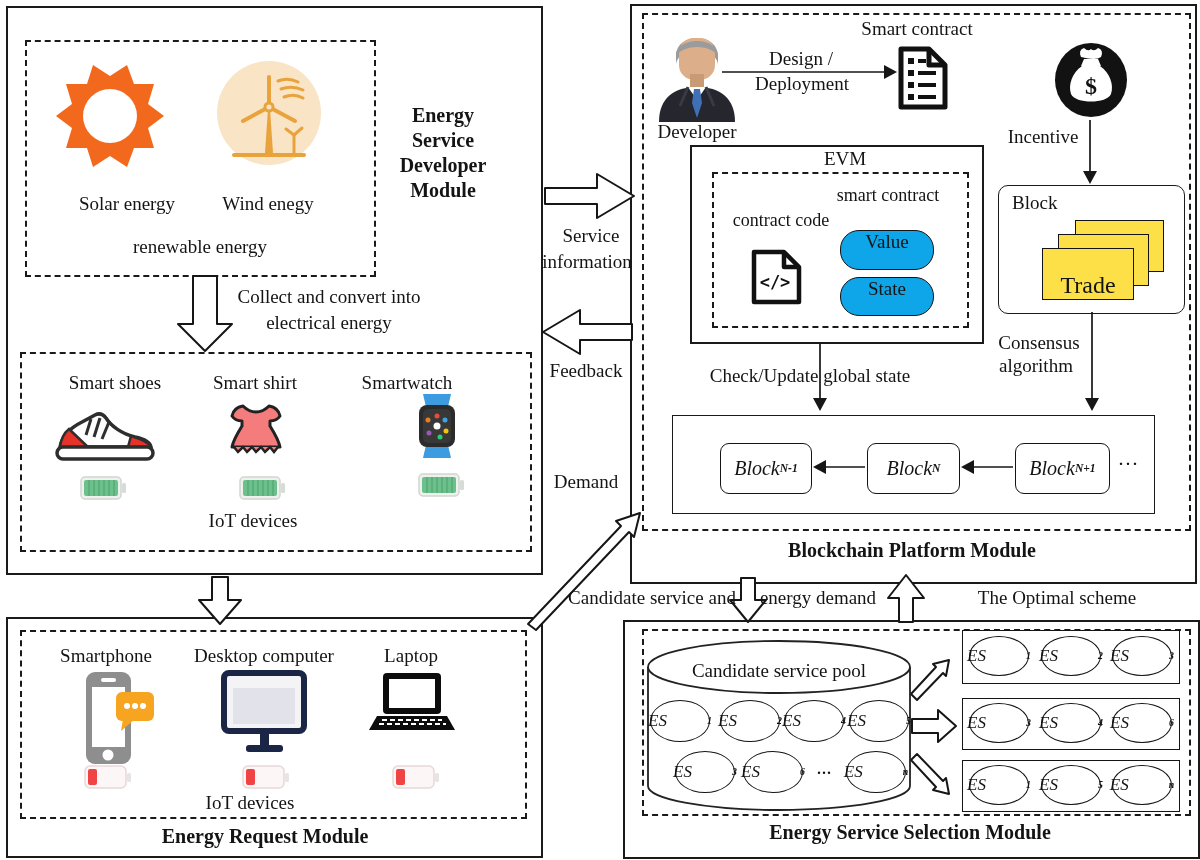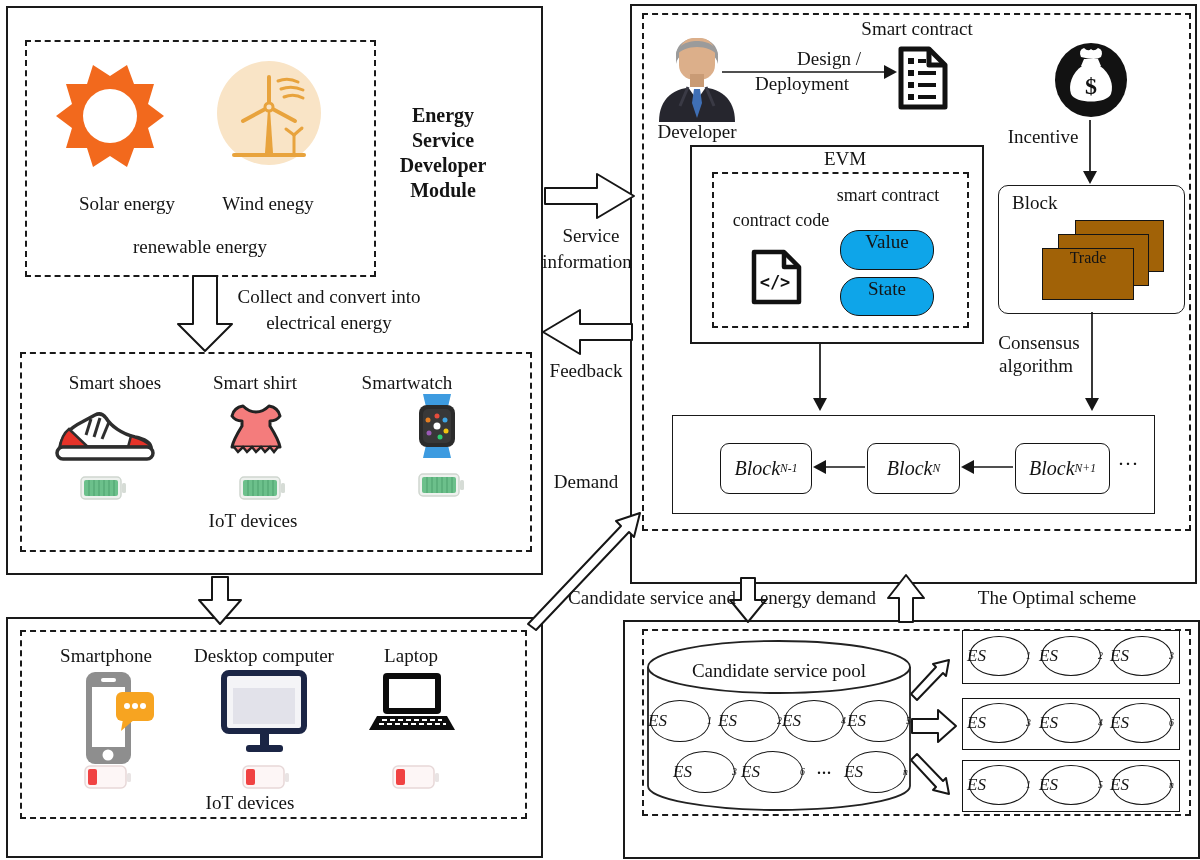--- a/index.html
+++ b/index.html
@@ -14,23 +14,23 @@
   .svgabs{position:absolute;}
   .pill{position:absolute;border:1.8px solid #141414;border-radius:19px;background:#0ea5e9;
         display:flex;align-items:flex-start;justify-content:center;font-size:19px;}
   .chainblk{position:absolute;border:1.8px solid #141414;border-radius:9px;background:#fff;
         display:flex;align-items:center;justify-content:center;font-style:italic;font-size:20px;}
   .oval{position:absolute;border:1.7px solid #141414;border-radius:50%;
         display:flex;align-items:center;justify-content:center;font-style:italic;font-size:17px;
         transform:translate(-50%,-50%);background:transparent;gap:40px;}
   .oval.wbg{background:#fff;}
   .rowrect{position:absolute;border:1.8px solid #141414;background:#fff;}
-  .tradecard{position:absolute;border:1.7px solid #141414;background:#a16207;
-        display:flex;align-items:flex-start;justify-content:center;font-size:16px;}
-  sub{font-size:0.58em;line-height:1;}
+  .tradecard{position:absolute;border:1.7px solid #141414;background:#fde047;
+        display:flex;align-items:flex-end;justify-content:center;font-size:24px;}
+  sub{font-size:0.58em;line-height:1;font-weight:bold;}
 </style>
 </head>
 <body>
 
 <div id="canvas">
 
   <div class="sbox" style="left:6px;top:6px;width:533px;height:565px"></div>
   <div class="dbox" style="left:25px;top:40px;width:347px;height:233px"></div>
   <div class="dbox" style="left:20px;top:352px;width:508px;height:196px"></div>
 
@@ -244,20 +244,21 @@
     <rect x="4" y="4" width="9" height="16" rx="2" fill="#f04343"></rect>
     <rect x="43" y="8" width="4" height="9" rx="1.5" fill="#e9e4e4"></rect>
   </svg>
   <svg class="svgabs" style="left:392px;top:765px" width="48" height="24" viewBox="0 0 48 24">
     <rect x="1" y="1" width="41" height="22" rx="5" fill="#fdf6f6" stroke="#e7d8d8" stroke-width="1.5"></rect>
     <rect x="4" y="4" width="9" height="16" rx="2" fill="#f04343"></rect>
     <rect x="43" y="8" width="4" height="9" rx="1.5" fill="#e9e4e4"></rect>
   </svg>
 
   <div class="lbl" style="left:250px;top:793px">IoT devices</div>
+  <div class="lbl bold" style="left:265px;top:825px">Energy Request Module</div>
 
   <div class="lbl" style="left:591px;top:226px">Service</div>
   <div class="lbl" style="left:587px;top:252px">information</div>
   <div class="lbl" style="left:586px;top:361px">Feedback</div>
   <div class="lbl" style="left:586px;top:472px">Demand</div>
   <div class="lbl" style="left:652px;top:588px">Candidate service and</div>
   <div class="lbl" style="left:818px;top:588px">energy demand</div>
   <div class="lbl" style="left:1057px;top:588px">The Optimal scheme</div>
 
   <svg class="svgabs" style="left:652px;top:20px" width="90" height="102" viewBox="0 0 90 102">
@@ -265,21 +266,21 @@
     <rect x="27" y="18" width="36" height="42" rx="15" fill="#dcaf8a"></rect>
     <path d="M24,36 C24,16 66,16 66,36 C58,24 32,24 24,36 Z" fill="#9b9b9b"></path>
     <rect x="38" y="54" width="14" height="14" fill="#c99b75"></rect>
     <path d="M7,102 C7,78 22,67 45,67 C68,67 83,78 83,102 Z" fill="#26262e"></path>
     <polygon points="36,67 54,67 45,80" fill="#fff"></polygon>
     <polygon points="42,69 48,69 50,83 45,98 40,83" fill="#3f6fb5"></polygon>
     <path d="M36,67 L28,86 M54,67 L62,86" stroke="#3a3a45" stroke-width="3" fill="none"></path>
   </svg>
   <div class="lbl" style="left:697px;top:122px">Developer</div>
 
-  <div class="lbl" style="left:829px;top:49px">Design /</div>
+  <div class="lbl" style="left:801px;top:49px">Design /</div>
   <div class="lbl" style="left:802px;top:74px">Deployment</div>
 
   <div class="lbl" style="left:917px;top:19px">Smart contract</div>
   <svg class="svgabs" style="left:896px;top:44px" width="54" height="68" viewBox="0 0 54 68">
     <path d="M5,5 H33 L49,21 V63 H5 Z" fill="#fff" stroke="#111" stroke-width="5" stroke-linejoin="round"></path>
     <path d="M33,5 V21 H49" fill="none" stroke="#111" stroke-width="5" stroke-linejoin="round"></path>
     <g fill="#111">
       <rect x="12" y="14" width="6" height="6"></rect>
         <rect x="22" y="15" width="8" height="4"></rect>
       <rect x="12" y="26" width="6" height="6"></rect>
@@ -317,37 +318,39 @@
     <span>State</span>
   </div>
 
   <div class="lbl" style="left:1036px;top:193px;transform:none;left:1012px">Block</div>
   <div class="tradecard" style="left:1075px;top:220px;width:87px;height:50px"></div>
   <div class="tradecard" style="left:1058px;top:234px;width:89px;height:50px"></div>
   <div class="tradecard" style="left:1042px;top:248px;width:90px;height:50px">
     <span>Trade</span>
   </div>
 
+  <div class="lbl" style="left:810px;top:366px">Check/Update global state</div>
   <div class="lbl" style="left:1039px;top:333px">Consensus</div>
   <div class="lbl" style="left:1036px;top:356px">algorithm</div>
 
   <div class="chainblk" style="left:720px;top:443px;width:90px;height:49px">
     <span>Block</span>
       <sub>N-1</sub>
   </div>
   <div class="chainblk" style="left:867px;top:443px;width:91px;height:49px">
     <span>Block</span>
       <sub>N</sub>
   </div>
   <div class="chainblk" style="left:1015px;top:443px;width:93px;height:49px">
     <span>Block</span>
       <sub>N+1</sub>
   </div>
   <div class="lbl" style="left:1128px;top:453px;font-size:21px">···</div>
 
+  <div class="lbl bold" style="left:912px;top:539px">Blockchain Platform Module</div>
 
   <div class="lbl" style="left:779px;top:661px">Candidate service pool</div>
 
   <div class="oval" style="left:680px;top:721px;width:58px;height:40px">
     <span>ES</span>
       <sub>1</sub>
   </div>
   <div class="oval" style="left:750px;top:721px;width:58px;height:40px">
     <span>ES</span>
       <sub>2</sub>
@@ -408,14 +411,15 @@
   </div>
   <div class="oval wbg" style="left:1071px;top:785px;width:58px;height:38px">
     <span>ES</span>
       <sub>5</sub>
   </div>
   <div class="oval wbg" style="left:1142px;top:785px;width:58px;height:38px">
     <span>ES</span>
       <sub>n</sub>
   </div>
 
+  <div class="lbl bold" style="left:910px;top:821px">Energy Service Selection Module</div>
 
 </div>
 
 </body></html>

